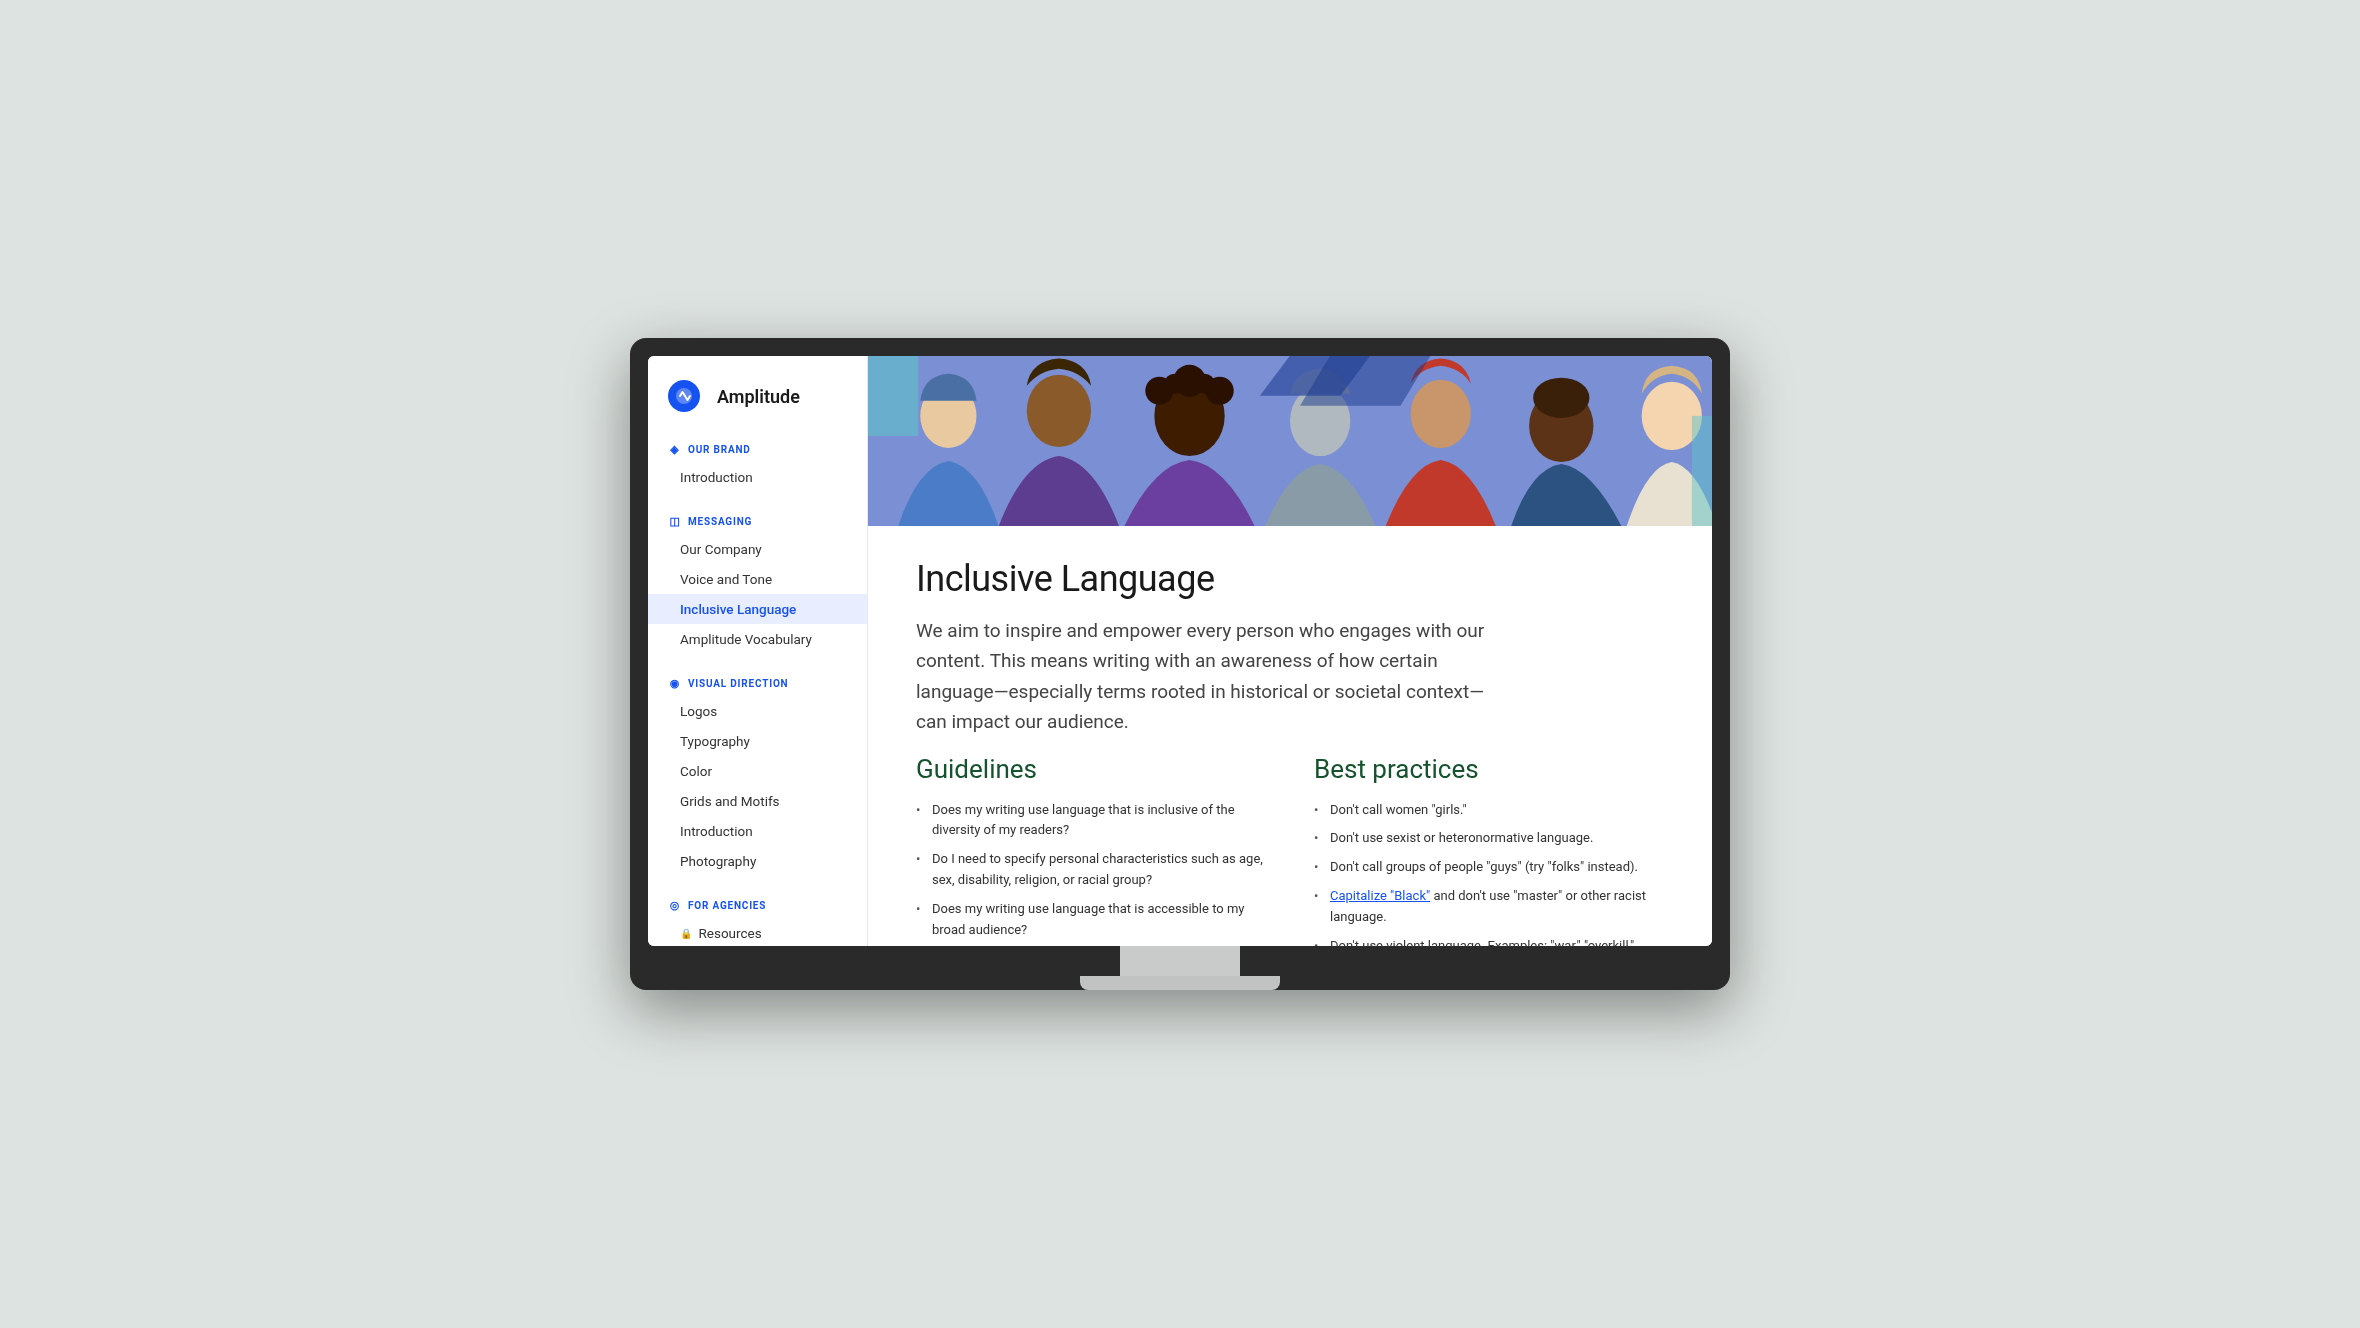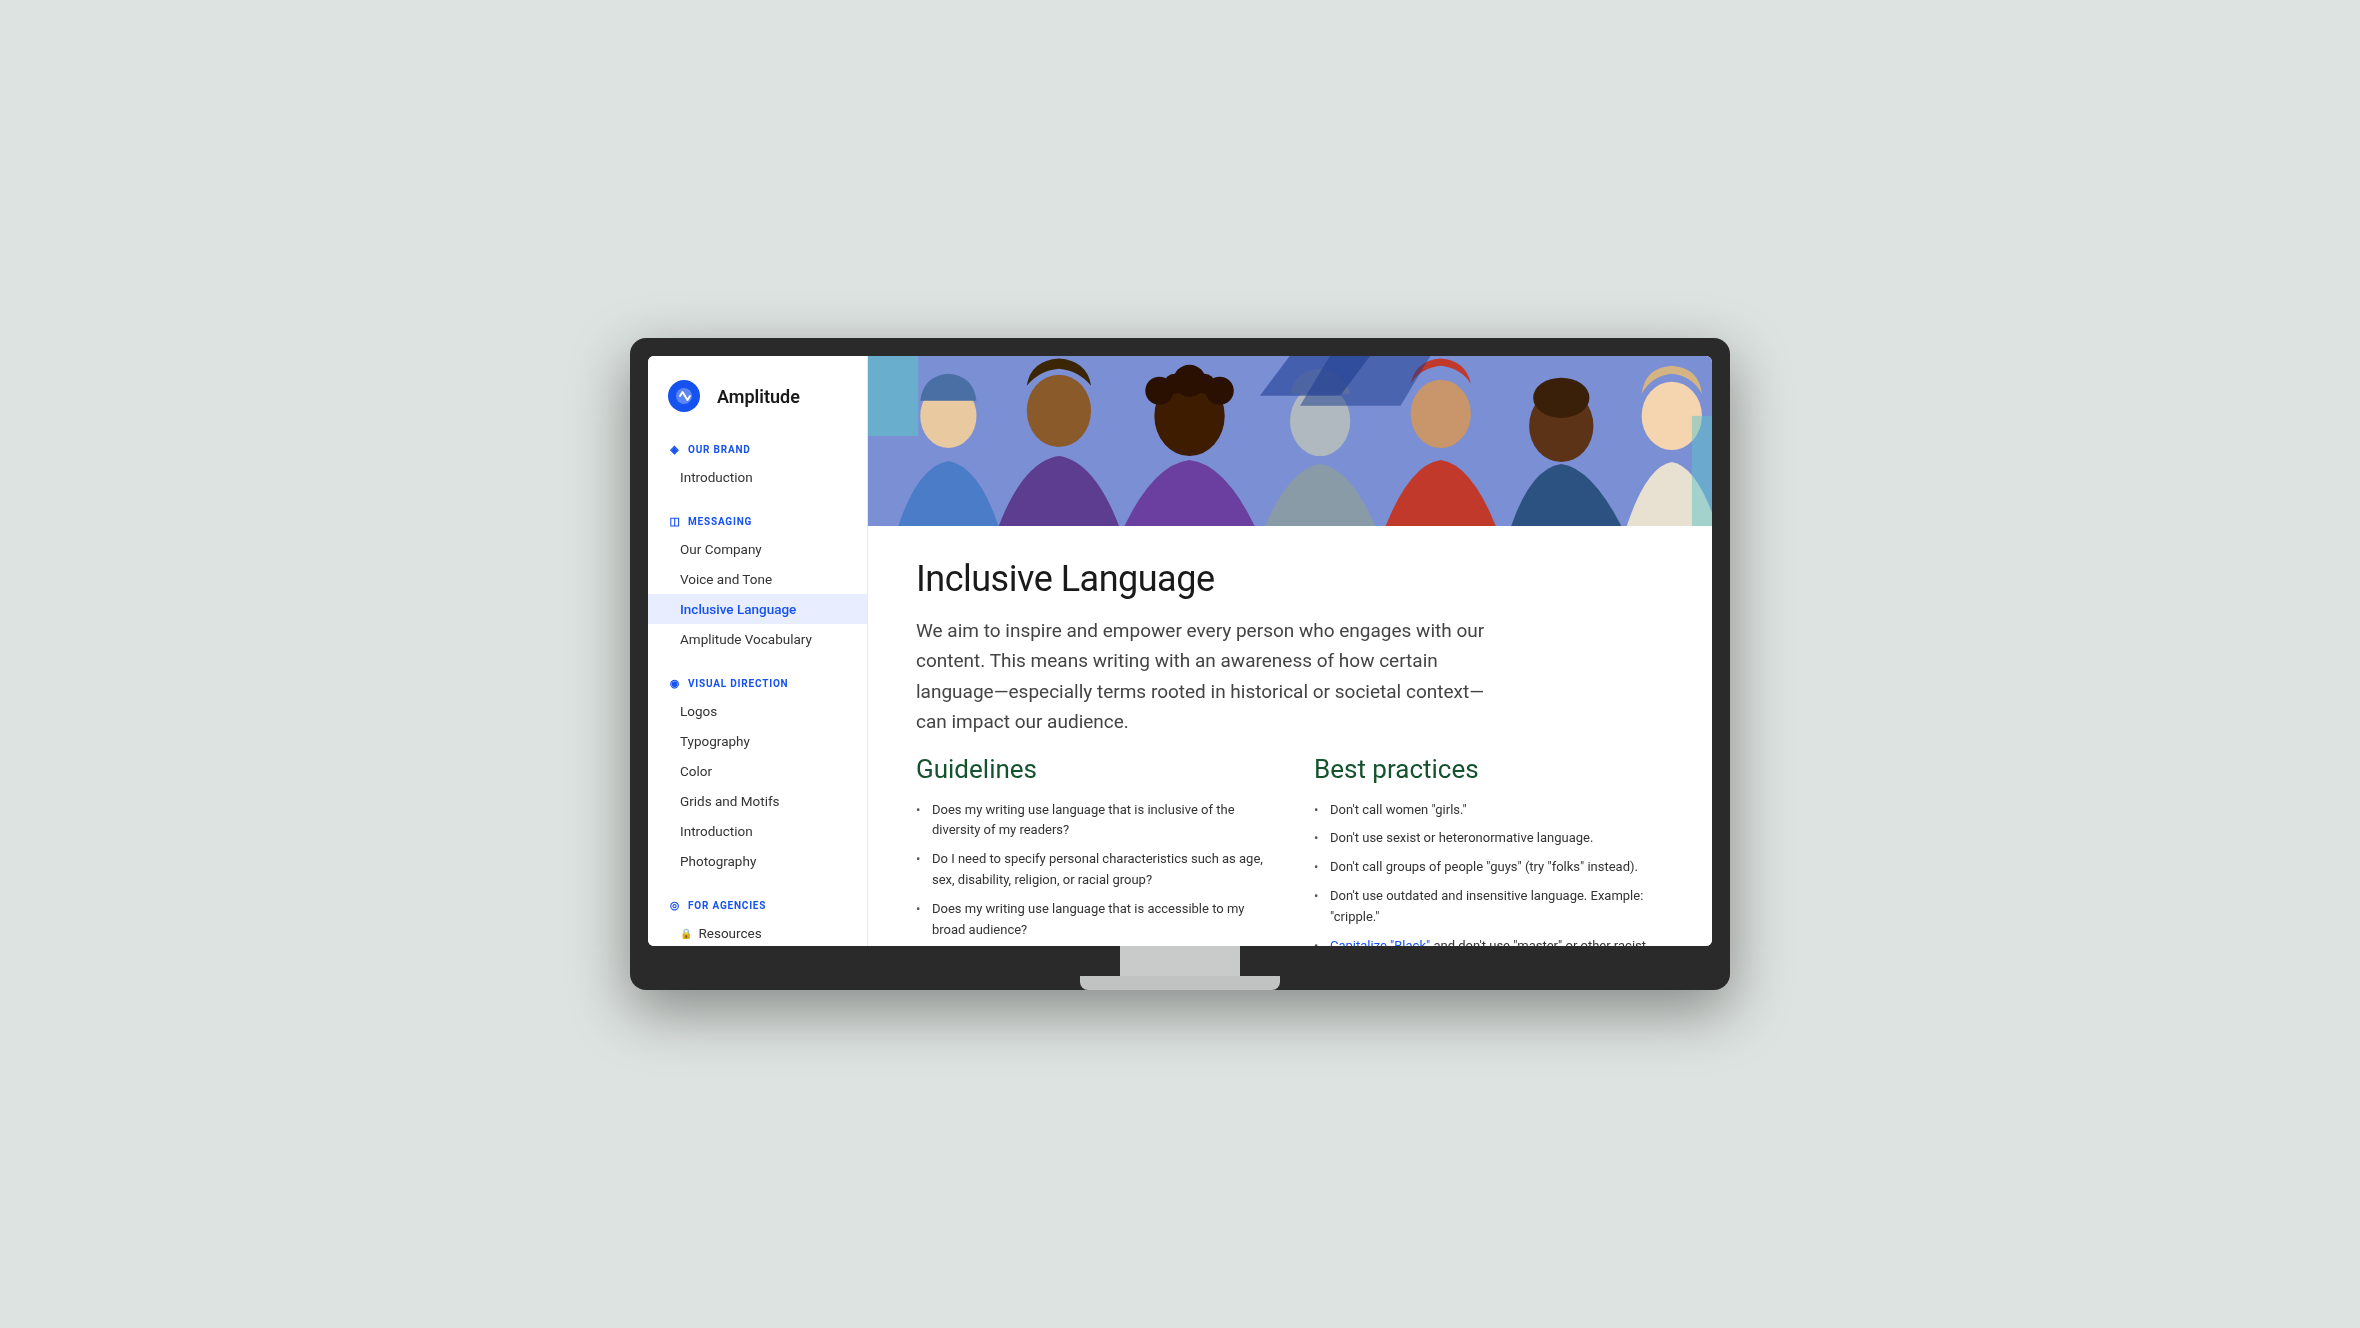--- a/index.html
+++ b/index.html
@@ -358,21 +358,20 @@
 
               </ul>
             </div>
 
             <div>
               <h2 class="section-heading">Best practices</h2>
               <ul class="bullet-list">
                 <li>Don't call women "girls."</li>
                 <li>Don't use sexist or heteronormative language.</li>
                 <li>Don't call groups of people "guys" (try "folks" instead).</li>
-                <li>Don't use outdated and insensitive language. Example: "cripple."</li>
                 <li><a href="#">Capitalize "Black"</a> and don't use "master" or other racist language.</li>
                 <li>Don't use violent language. Examples: "war," "overkill,"</li>
               </ul>
             </div>
           </div>
         </div>
       </main>
     </div>
   </div>
   <div class="monitor-stand">

